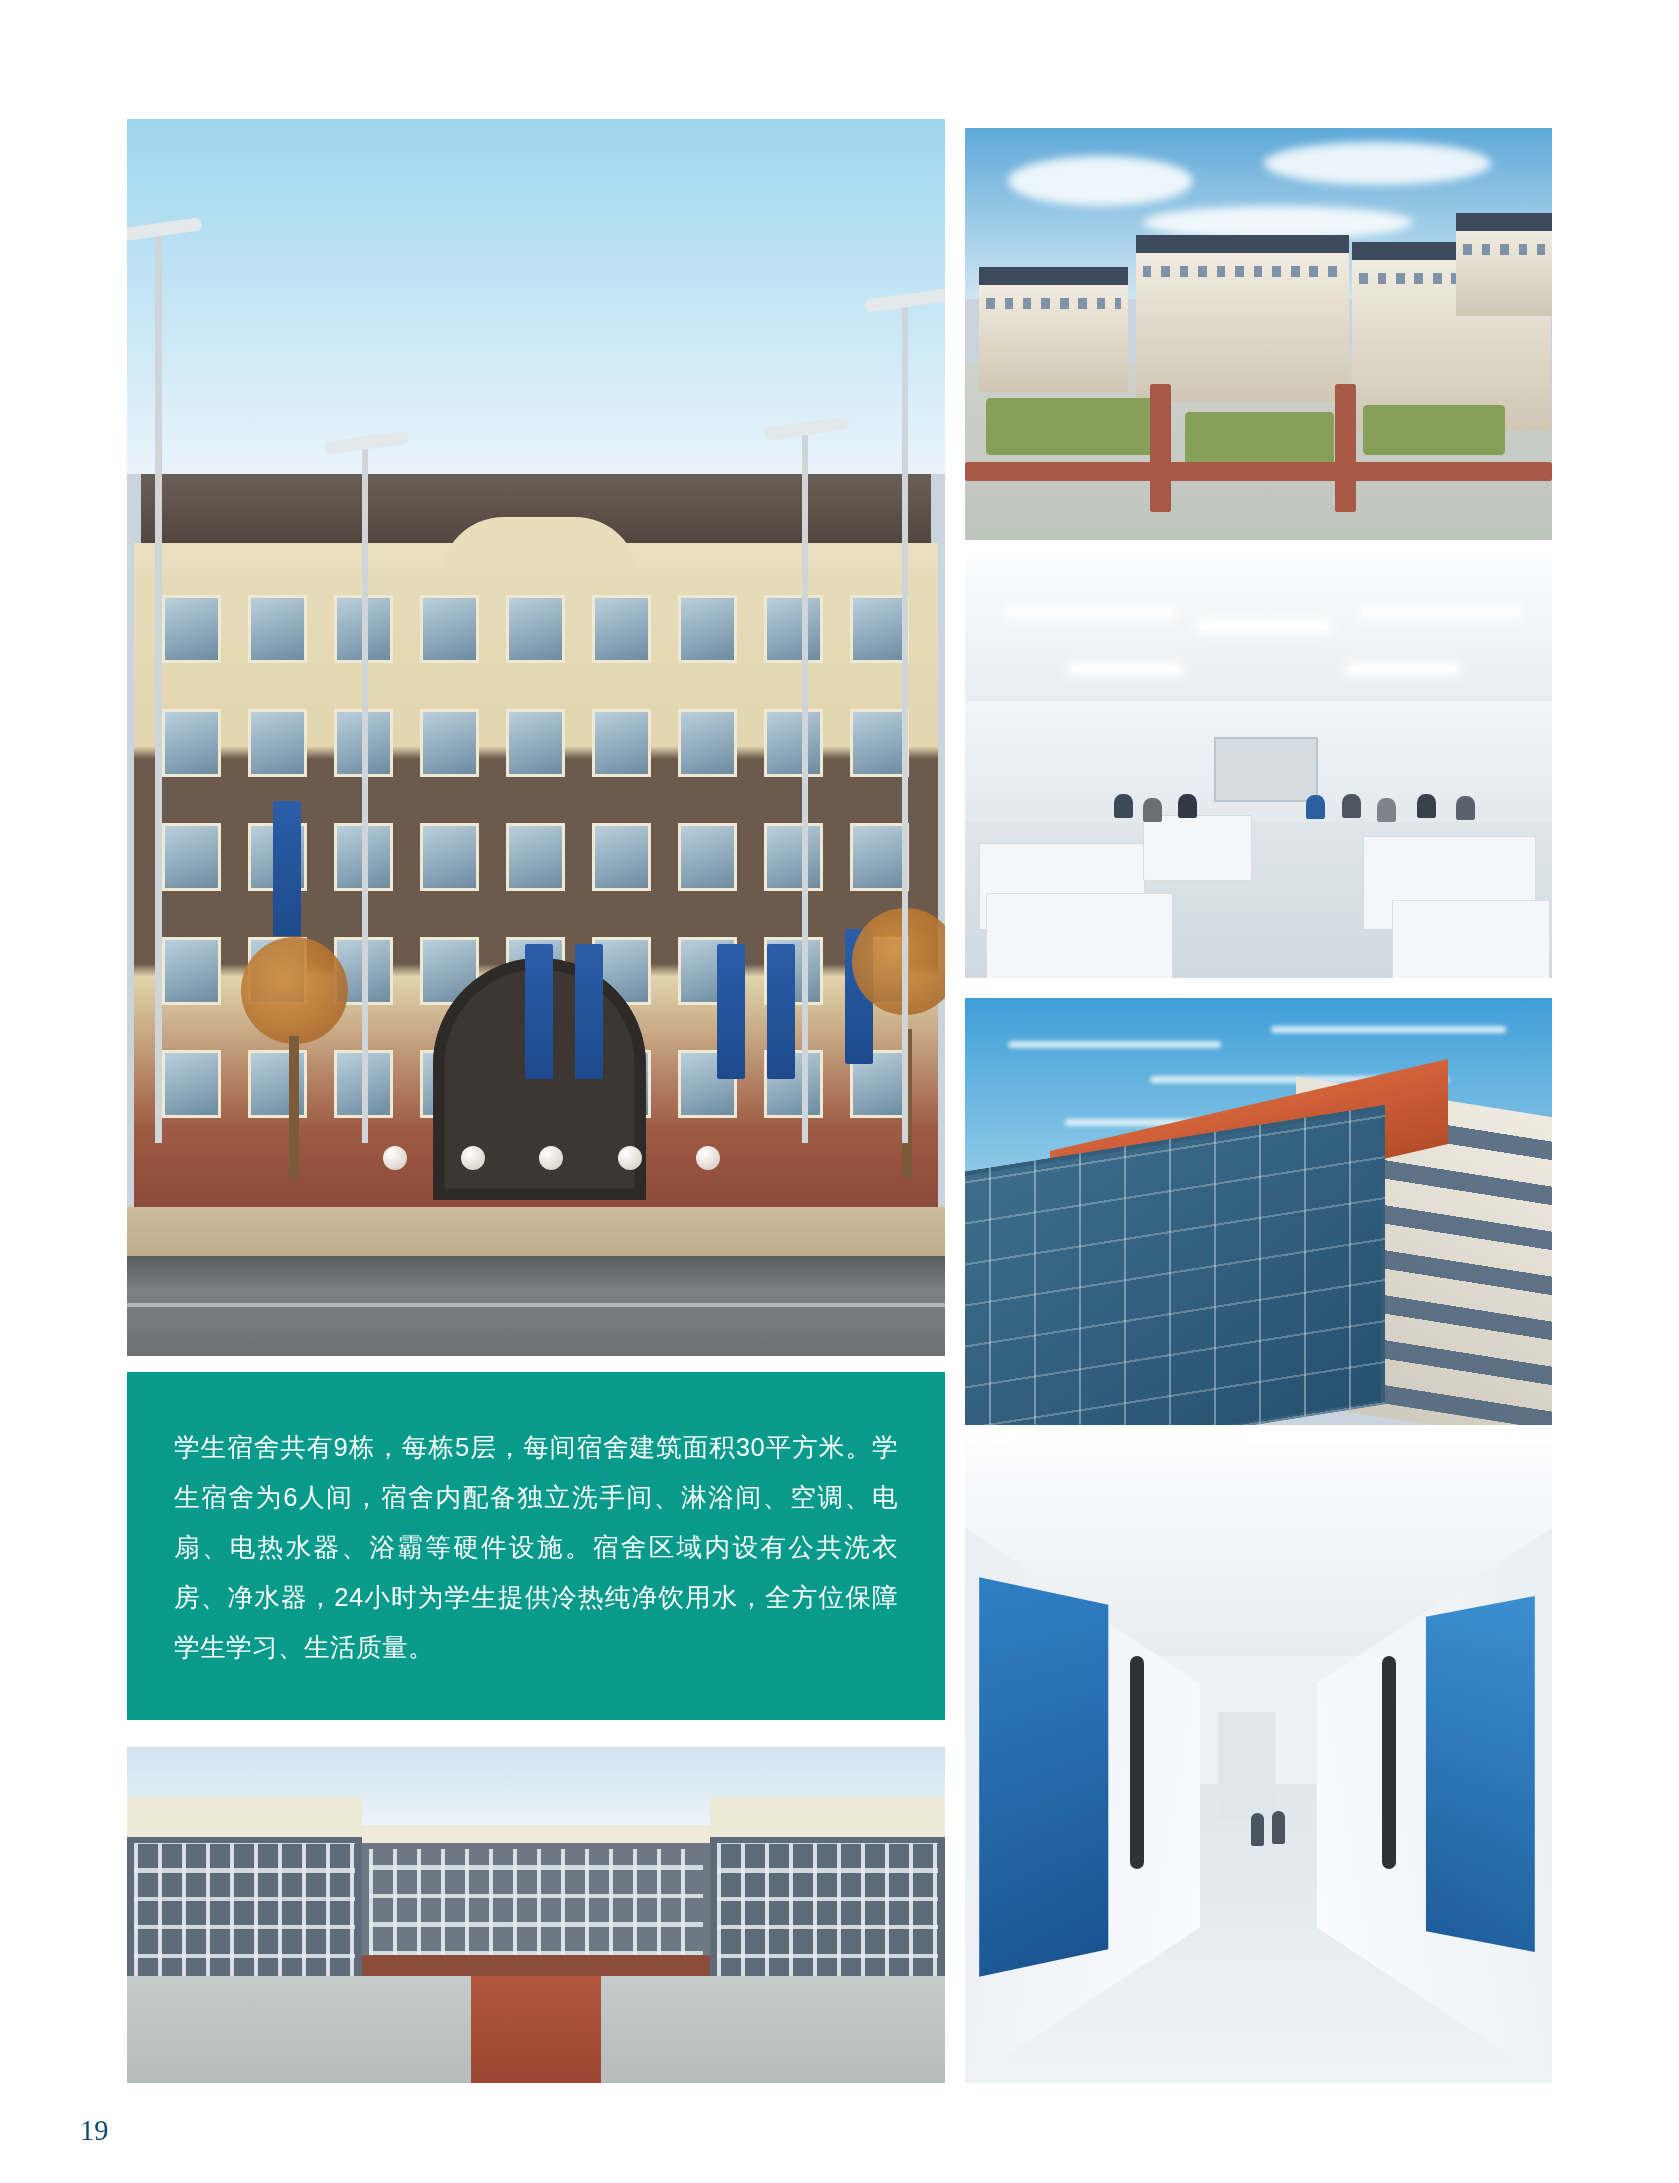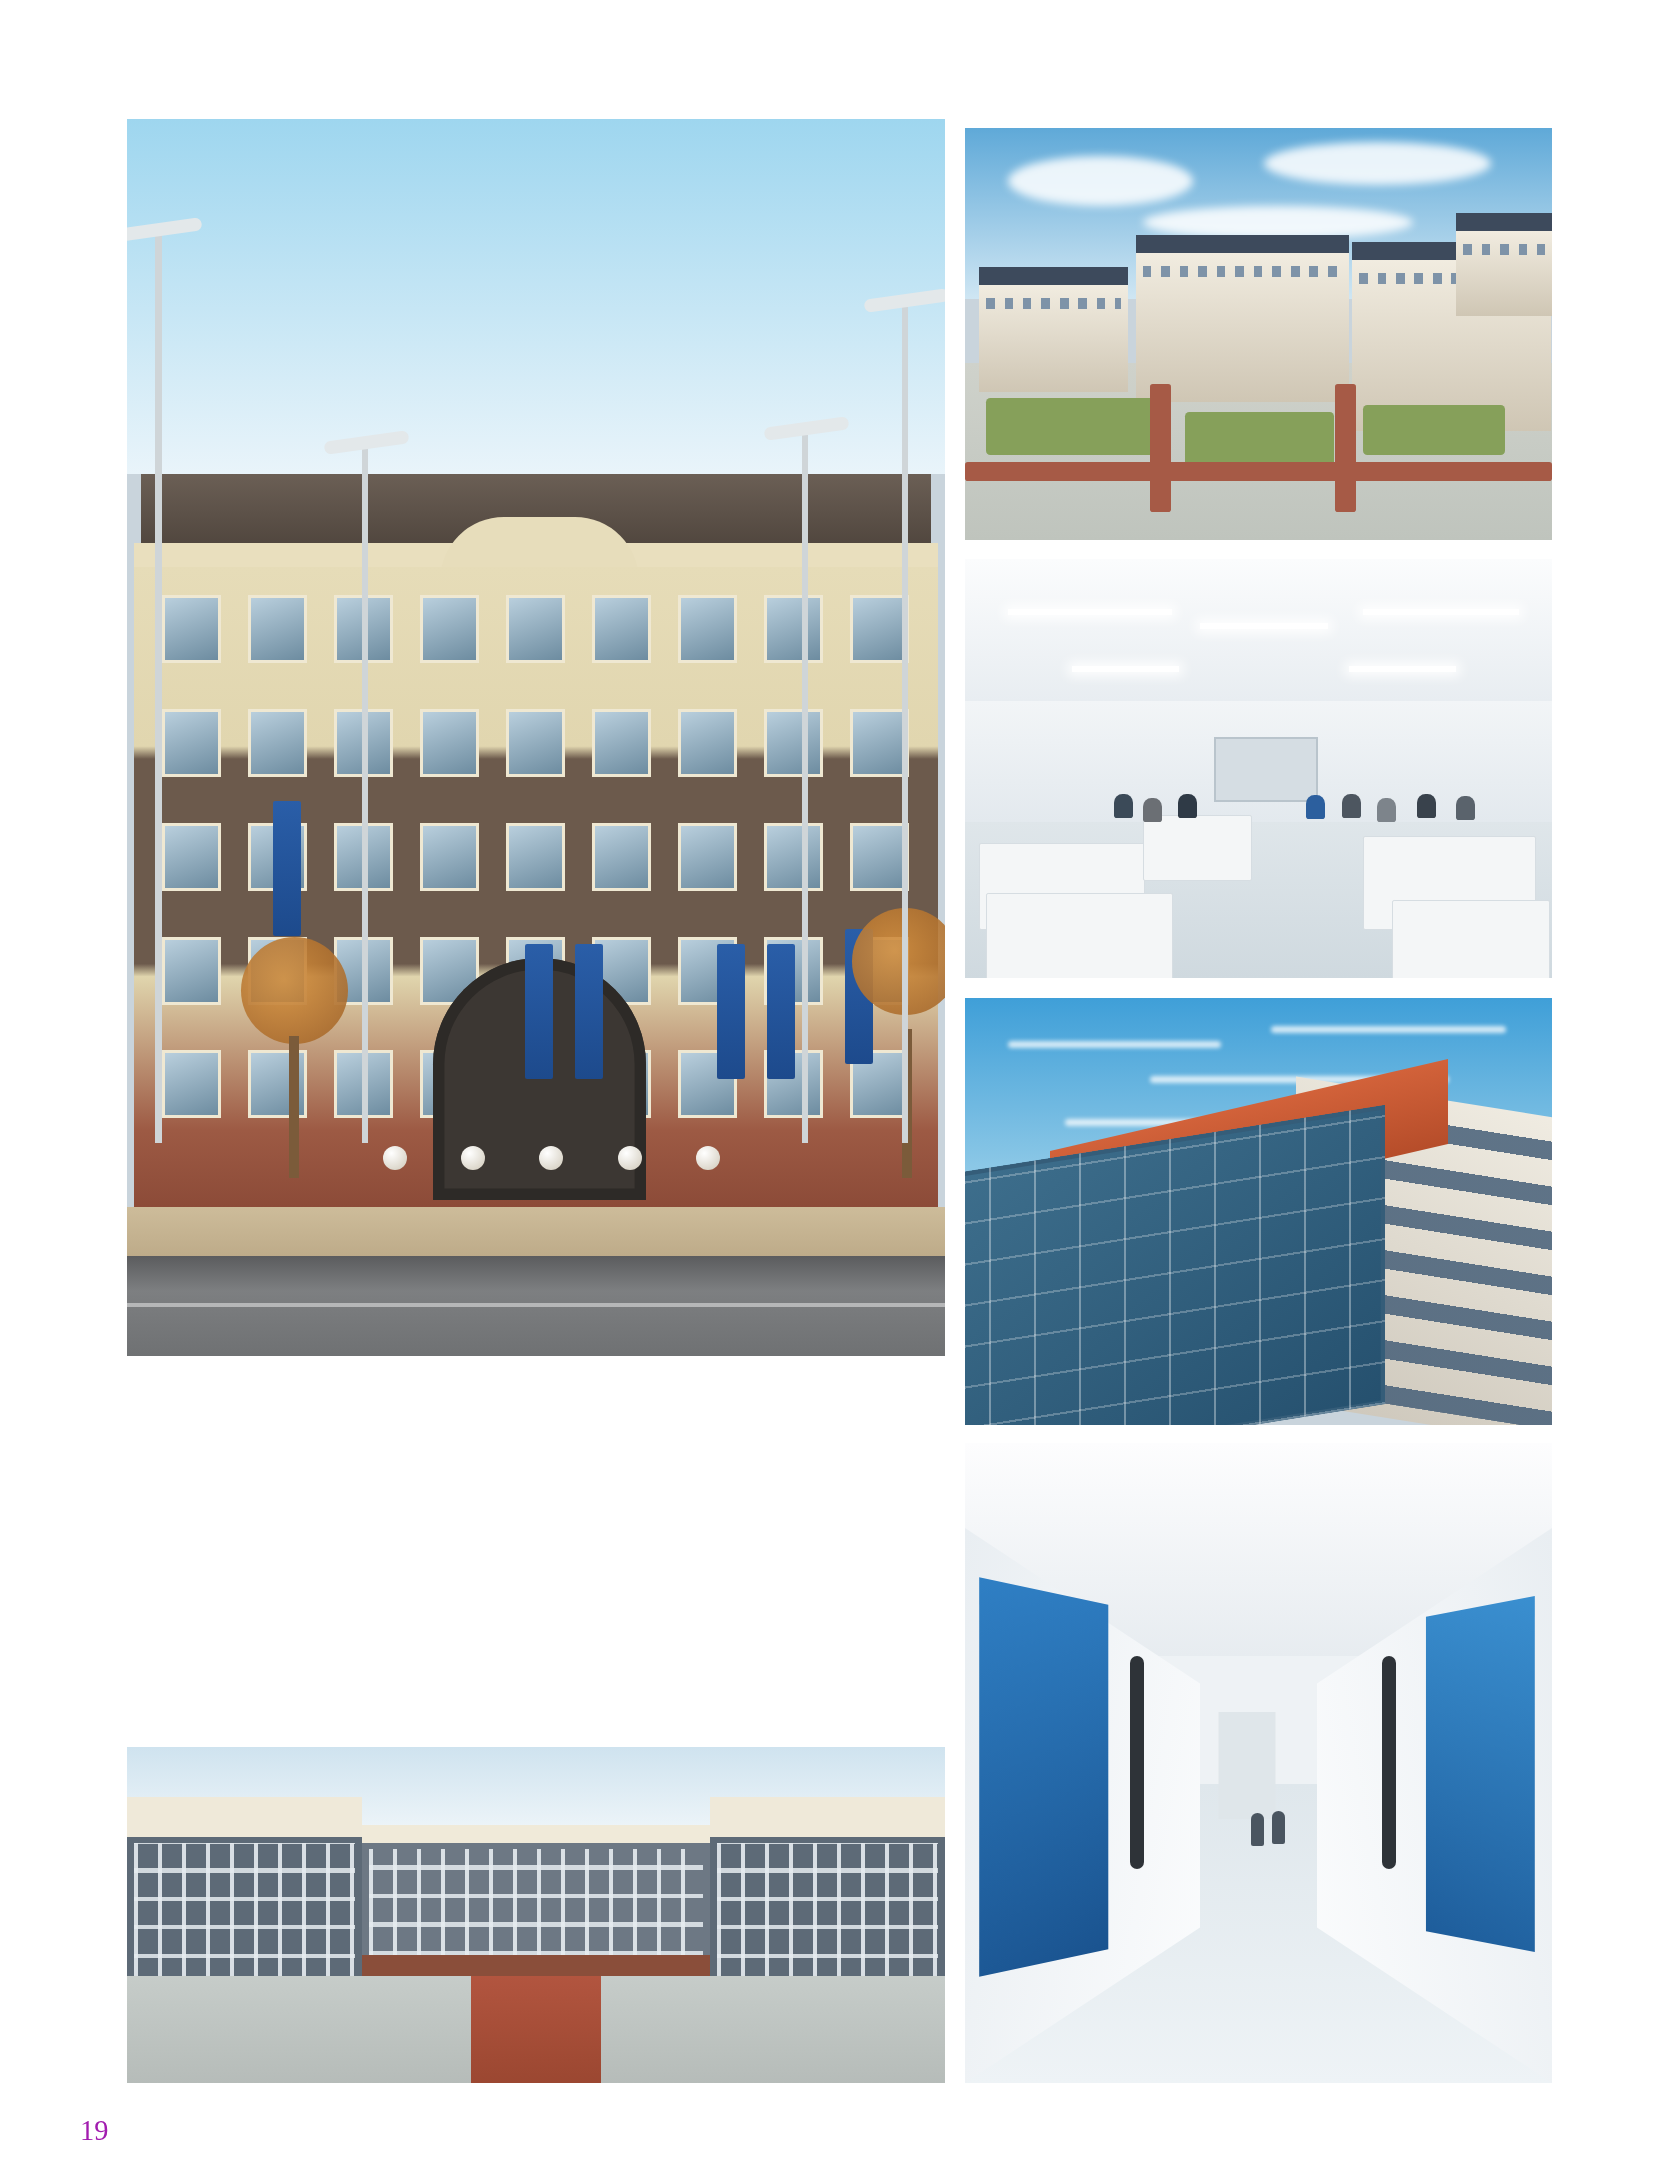--- a/index.html
+++ b/index.html
@@ -377,21 +377,21 @@
     padding: 51px 47px 0 47px;
     text-align: justify;
   }
 
   
   #page-number {
     position: absolute;
     left: 80px;
     top: 2115px;
     font-size: 28.4px;
-    color: #a21caf;
+    color: #0c4a6e;
     font-family: "Liberation Serif", serif;
   }
 </style>
 </head>
 <body>
 
 <div class="page">
 
   <div class="photo" id="photo-dormitory-front">
     <div class="sky"></div>
@@ -568,20 +568,23 @@
     <div class="dc-wallR"></div>
     <div class="dc-vanish"></div>
     <div class="dc-poster"></div>
     <div class="dc-poster2"></div>
     <div class="dc-doorbar" style="left:165px; top:213px"></div>
     <div class="dc-doorbar" style="right:156px; top:213px"></div>
     <div class="dc-person" style="left:286px; top:370px"></div>
     <div class="dc-person" style="left:307px; top:368px"></div>
   </div>
 
+  <div id="dorm-description-panel">
+    <p>学生宿舍共有9栋，每栋5层，每间宿舍建筑面积30平方米。学生宿舍为6人间，宿舍内配备独立洗手间、淋浴间、空调、电扇、电热水器、浴霸等硬件设施。宿舍区域内设有公共洗衣房、净水器，24小时为学生提供冷热纯净饮用水，全方位保障学生学习、生活质量。</p>
+  </div>
 
   <div class="photo" id="photo-dorm-courtyard">
     <div class="sky"></div>
     <div class="dy-blockL">
       <div class="dy-winmesh"></div>
     </div>
     <div class="dy-blockR">
       <div class="dy-winmesh"></div>
     </div>
     <div class="dy-center">

